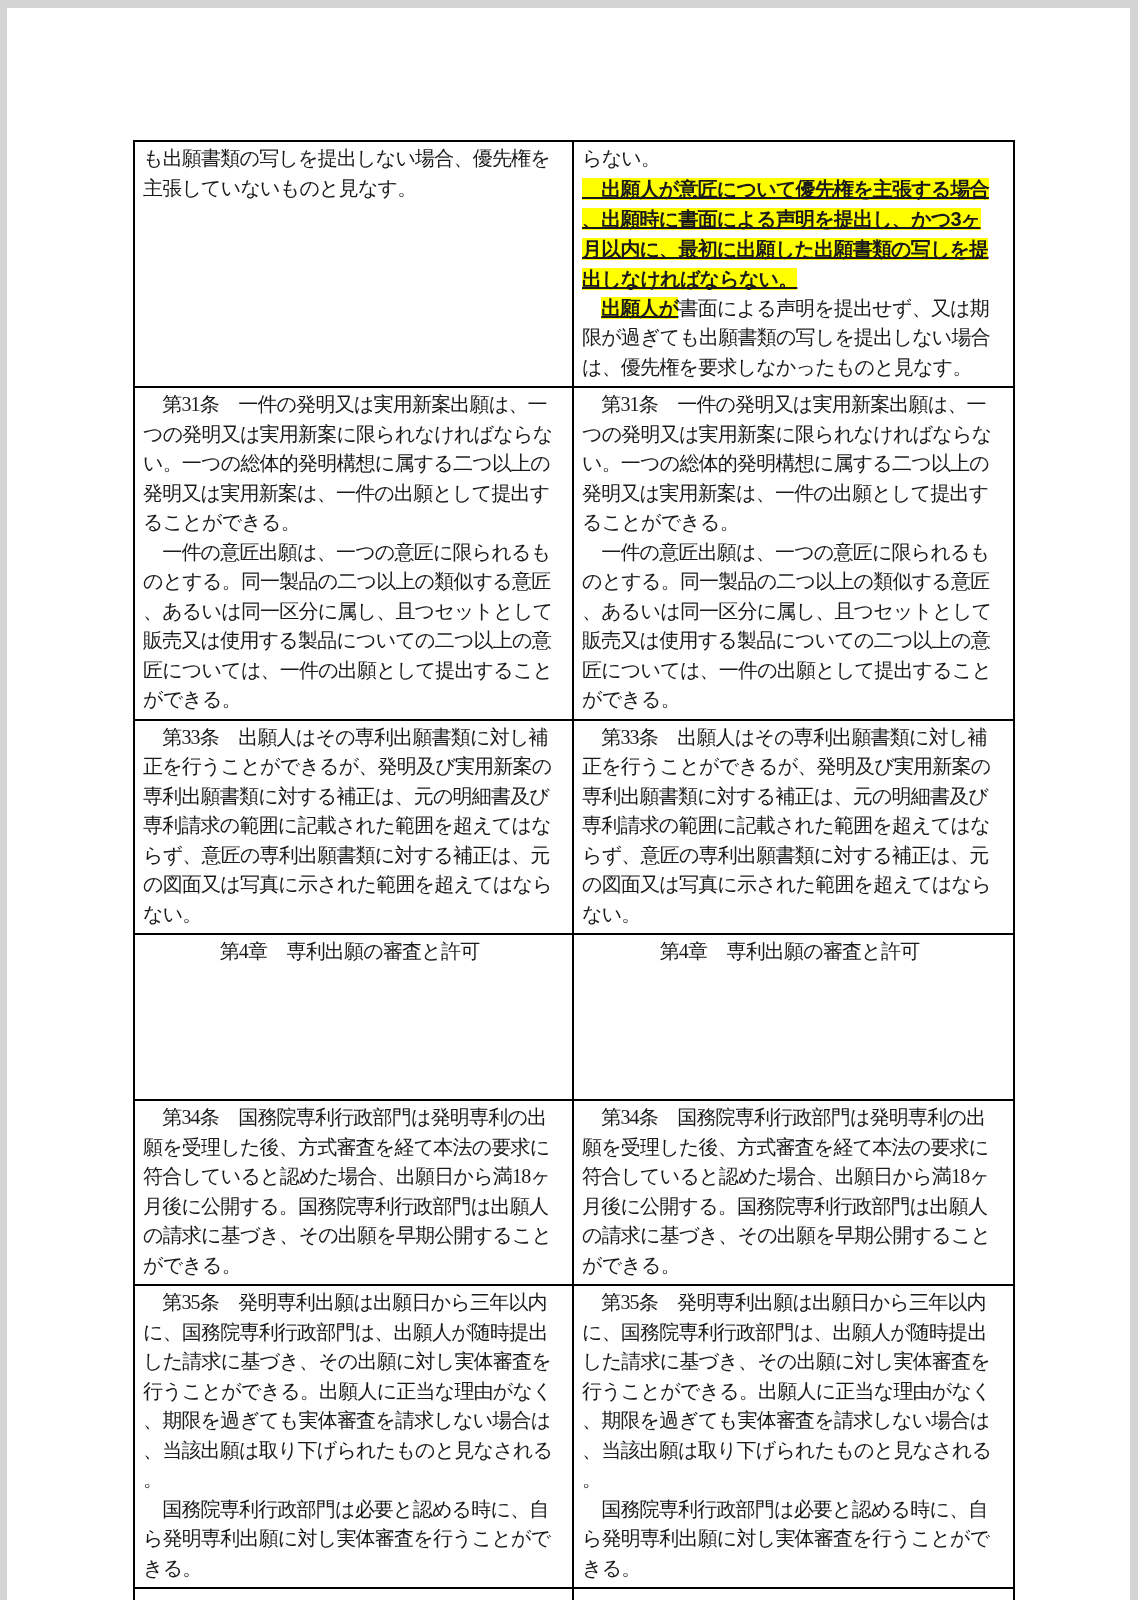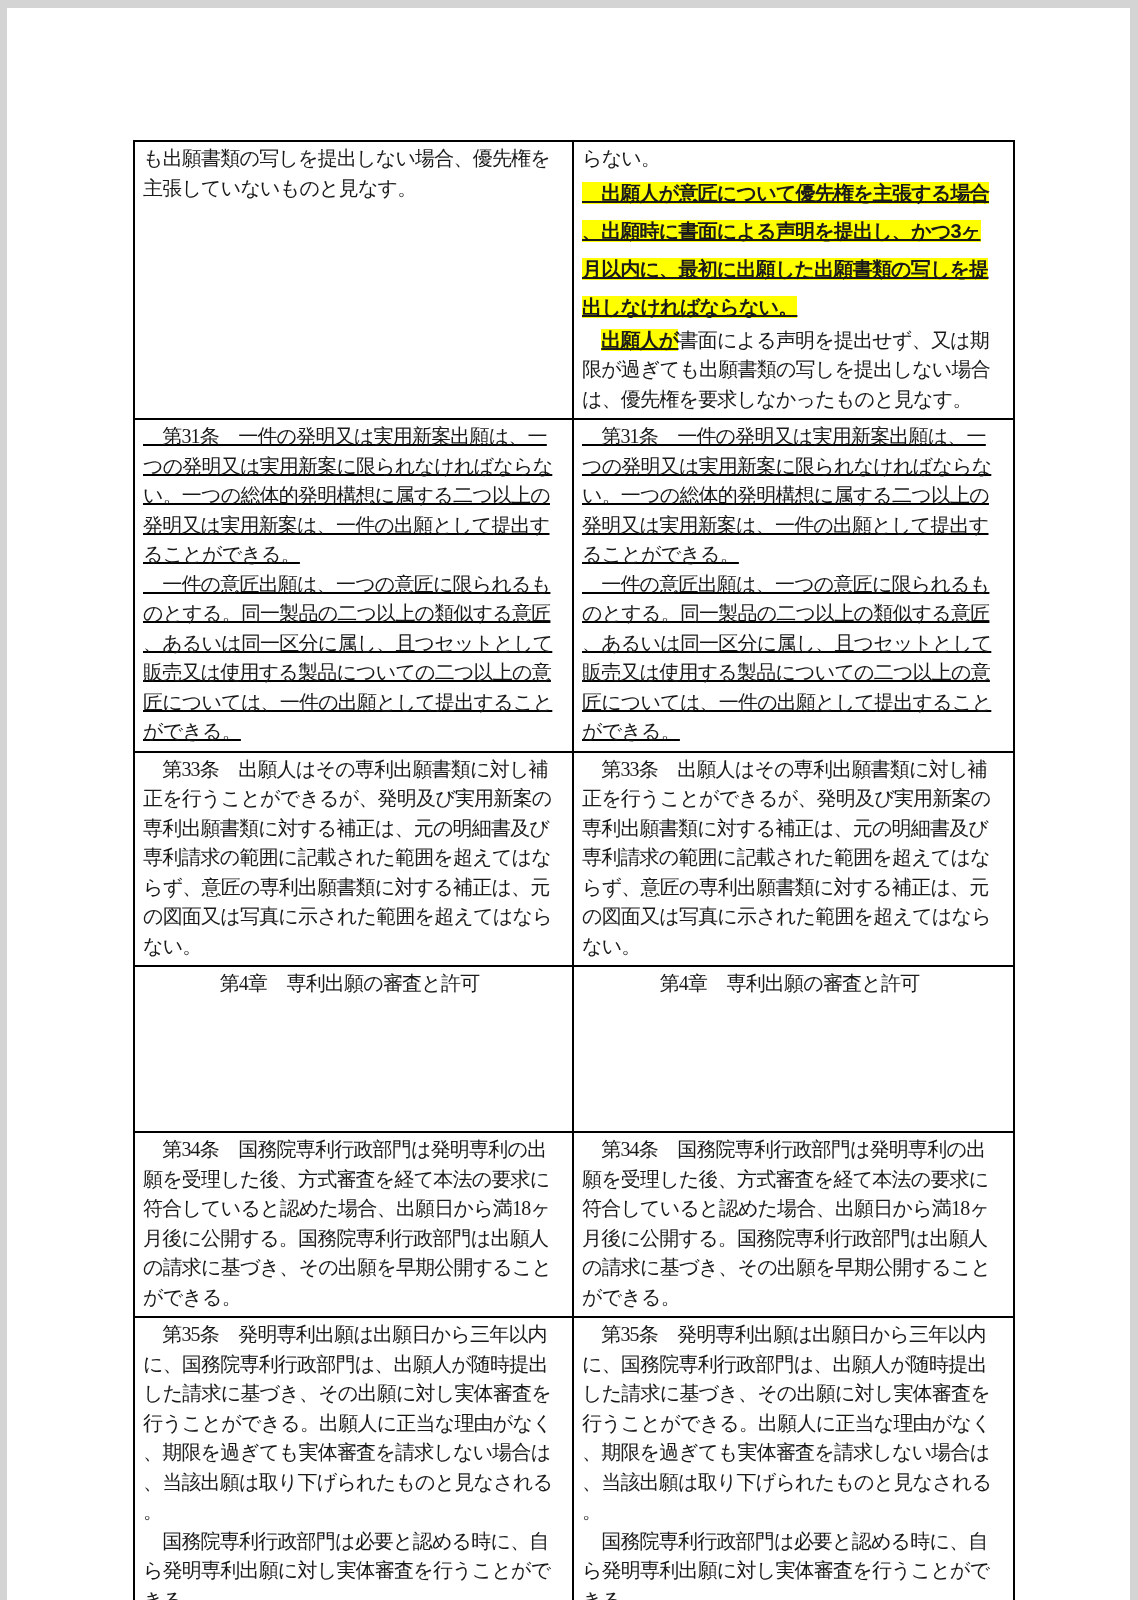--- a/index.html
+++ b/index.html
@@ -37,34 +37,34 @@
     vertical-align: top;
     padding: 2px 16px 4px 8px;
     font-size: 20px;
     line-height: 29.5px;
     letter-spacing: -0.8px;
     color: #1a1a1a;
     word-break: break-all;
     line-break: anywhere;
   }
   .para { margin: 0; }
-  .para.hl-para { line-height: 38px; }
+  .para.hl-para { line-height: 30px; }
   .seg-n {
     font-family: "Liberation Serif", "DejaVu Serif", serif;
   }
   .seg-h {
     font-family: "Liberation Sans", "DejaVu Sans", sans-serif;
     font-weight: 700;
     background: #ffff00;
     text-decoration: underline;
   }
   td.center { text-align: center; }
   
   #law-body tr:nth-child(1) { height: 228px; }
-  #law-body tr:nth-child(2) { height: 294px; text-decoration: underline; }
+  #law-body tr:nth-child(2) { height: 294px; }
   #law-body tr:nth-child(3) { height: 58px;  }
   #law-body tr:nth-child(4) { height: 166px; }
   #law-body tr:nth-child(5) { height: 30px;  }
   #law-body tr:nth-child(6) { height: 196px; border-radius: 30px; }
   #law-body tr:nth-child(7) { height: 204px; }
   #law-body tr:nth-child(8) { height: 106px; }
 </style>
 </head>
 <body>
 

